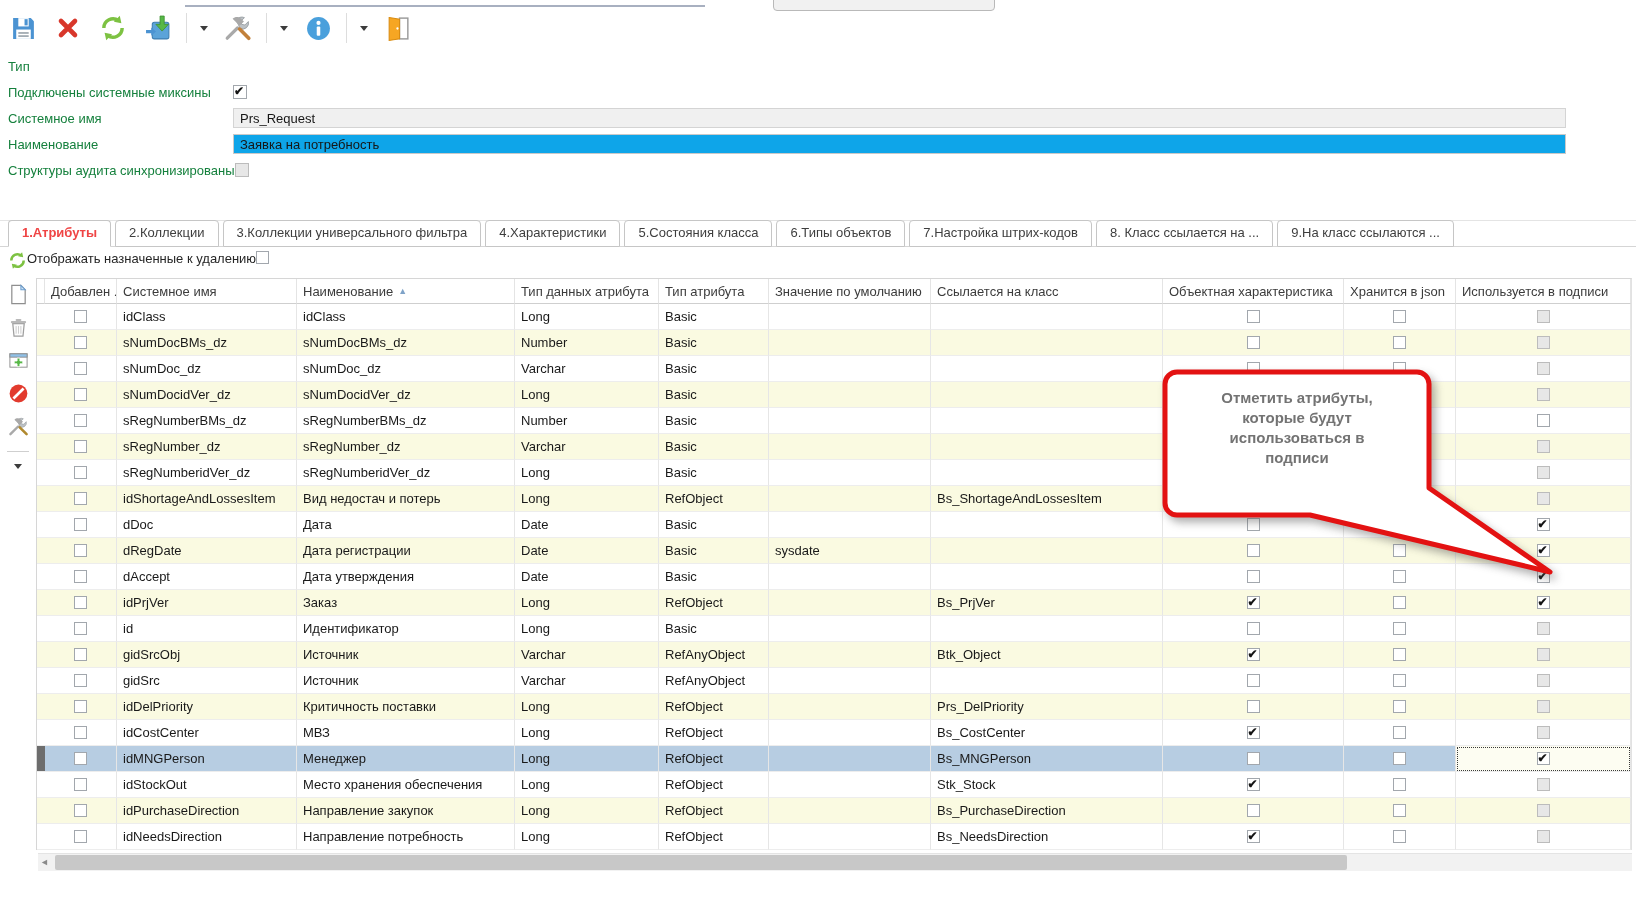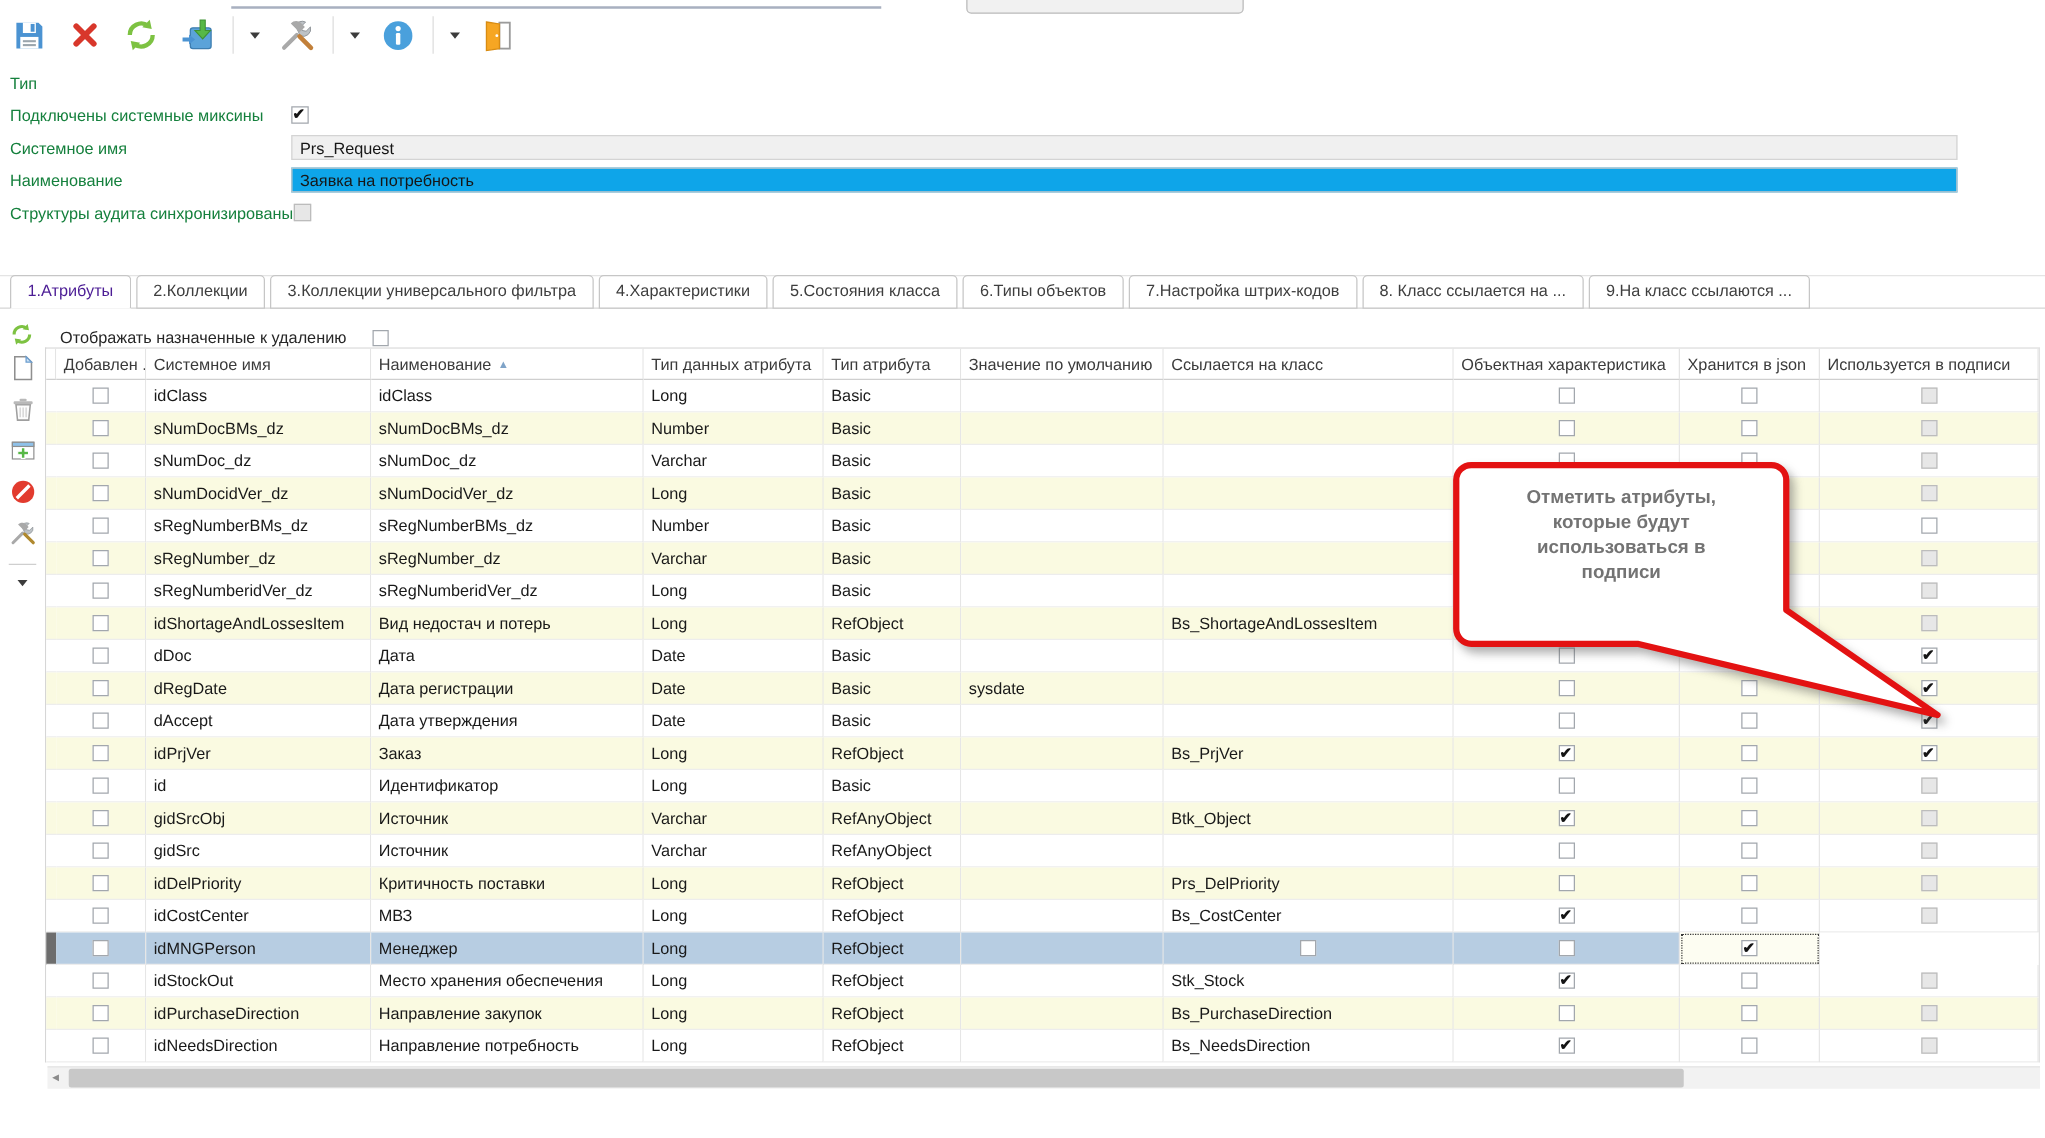--- a/index.html
+++ b/index.html
@@ -33,24 +33,24 @@
   .cb.checked::after{content:"\2714";position:absolute;left:0px;top:-1px;width:11px;
       font-size:12px;font-weight:bold;color:#141414;line-height:12px}
   .cb.disabled{background:#e7e7e7;border-color:#bcbcbc}
   .fcb{width:14px;height:14px}
 
   
   .tabs{left:0;top:220px;width:1636px;height:27px;box-sizing:border-box;border-top:1px solid #e4e4e4;
         border-bottom:1px solid #d5d5d5;display:flex;align-items:flex-end;padding-left:8px;gap:4px}
   .tab{height:25px;line-height:23px;padding:0 13px;border:1px solid #c6c6c6;border-radius:4px 4px 0 0;
        background:#fff;font-size:13px;color:#3e3e3e;white-space:nowrap;margin-bottom:-1px;cursor:default}
-  .tab.active{font-weight:normal;color:#4c1d95;border-bottom-color:#fff}
-
-  
-  .subbar{left:0;top:251px;height:26px;display:flex;align-items:flex-end;padding-left:8px;gap:21px}
+  .tab.active{font-weight:bold;color:#ef4444;border-bottom-color:#fff}
+
+  
+  .subbar{left:0;top:251px;height:26px;display:flex;align-items:flex-start;padding-left:8px;gap:0}
   .subbar .lbl{font-size:13px;color:#262626}
 
   
   .rail{left:0;top:284px;width:36px;display:flex;flex-direction:column;align-items:center;gap:12px}
   .rail .rsep{width:22px;height:1px;background:#cfcfcf;margin-top:2px}
 
   
   .grid{left:36px;top:278px;width:1594px;border-left:1px solid #d6d6d6;border-right:1px solid #e2e2e2;
         border-top:1px solid #d6d6d6}
   .thead,.tr{display:grid;grid-template-columns:8px 72px 180px 218px 144px 110px 162px 232px 181px 112px 175px}
@@ -606,20 +606,21 @@
       <div class="tr selected">
     <div class="td marker"></div>
     <div class="td c">
           <span class="cb unchecked"></span>
         </div>
     <div class="td">idMNGPerson</div>
     <div class="td">Менеджер</div>
     <div class="td">Long</div>
     <div class="td">RefObject</div>
     <div class="td"></div>
+    <div class="td">Bs_MNGPerson</div>
     <div class="td c">
           <span class="cb unchecked"></span>
         </div>
     <div class="td c">
           <span class="cb unchecked"></span>
         </div>
     <div class="td c sig focus">
           <span class="cb checked"></span>
         </div>
   </div>

